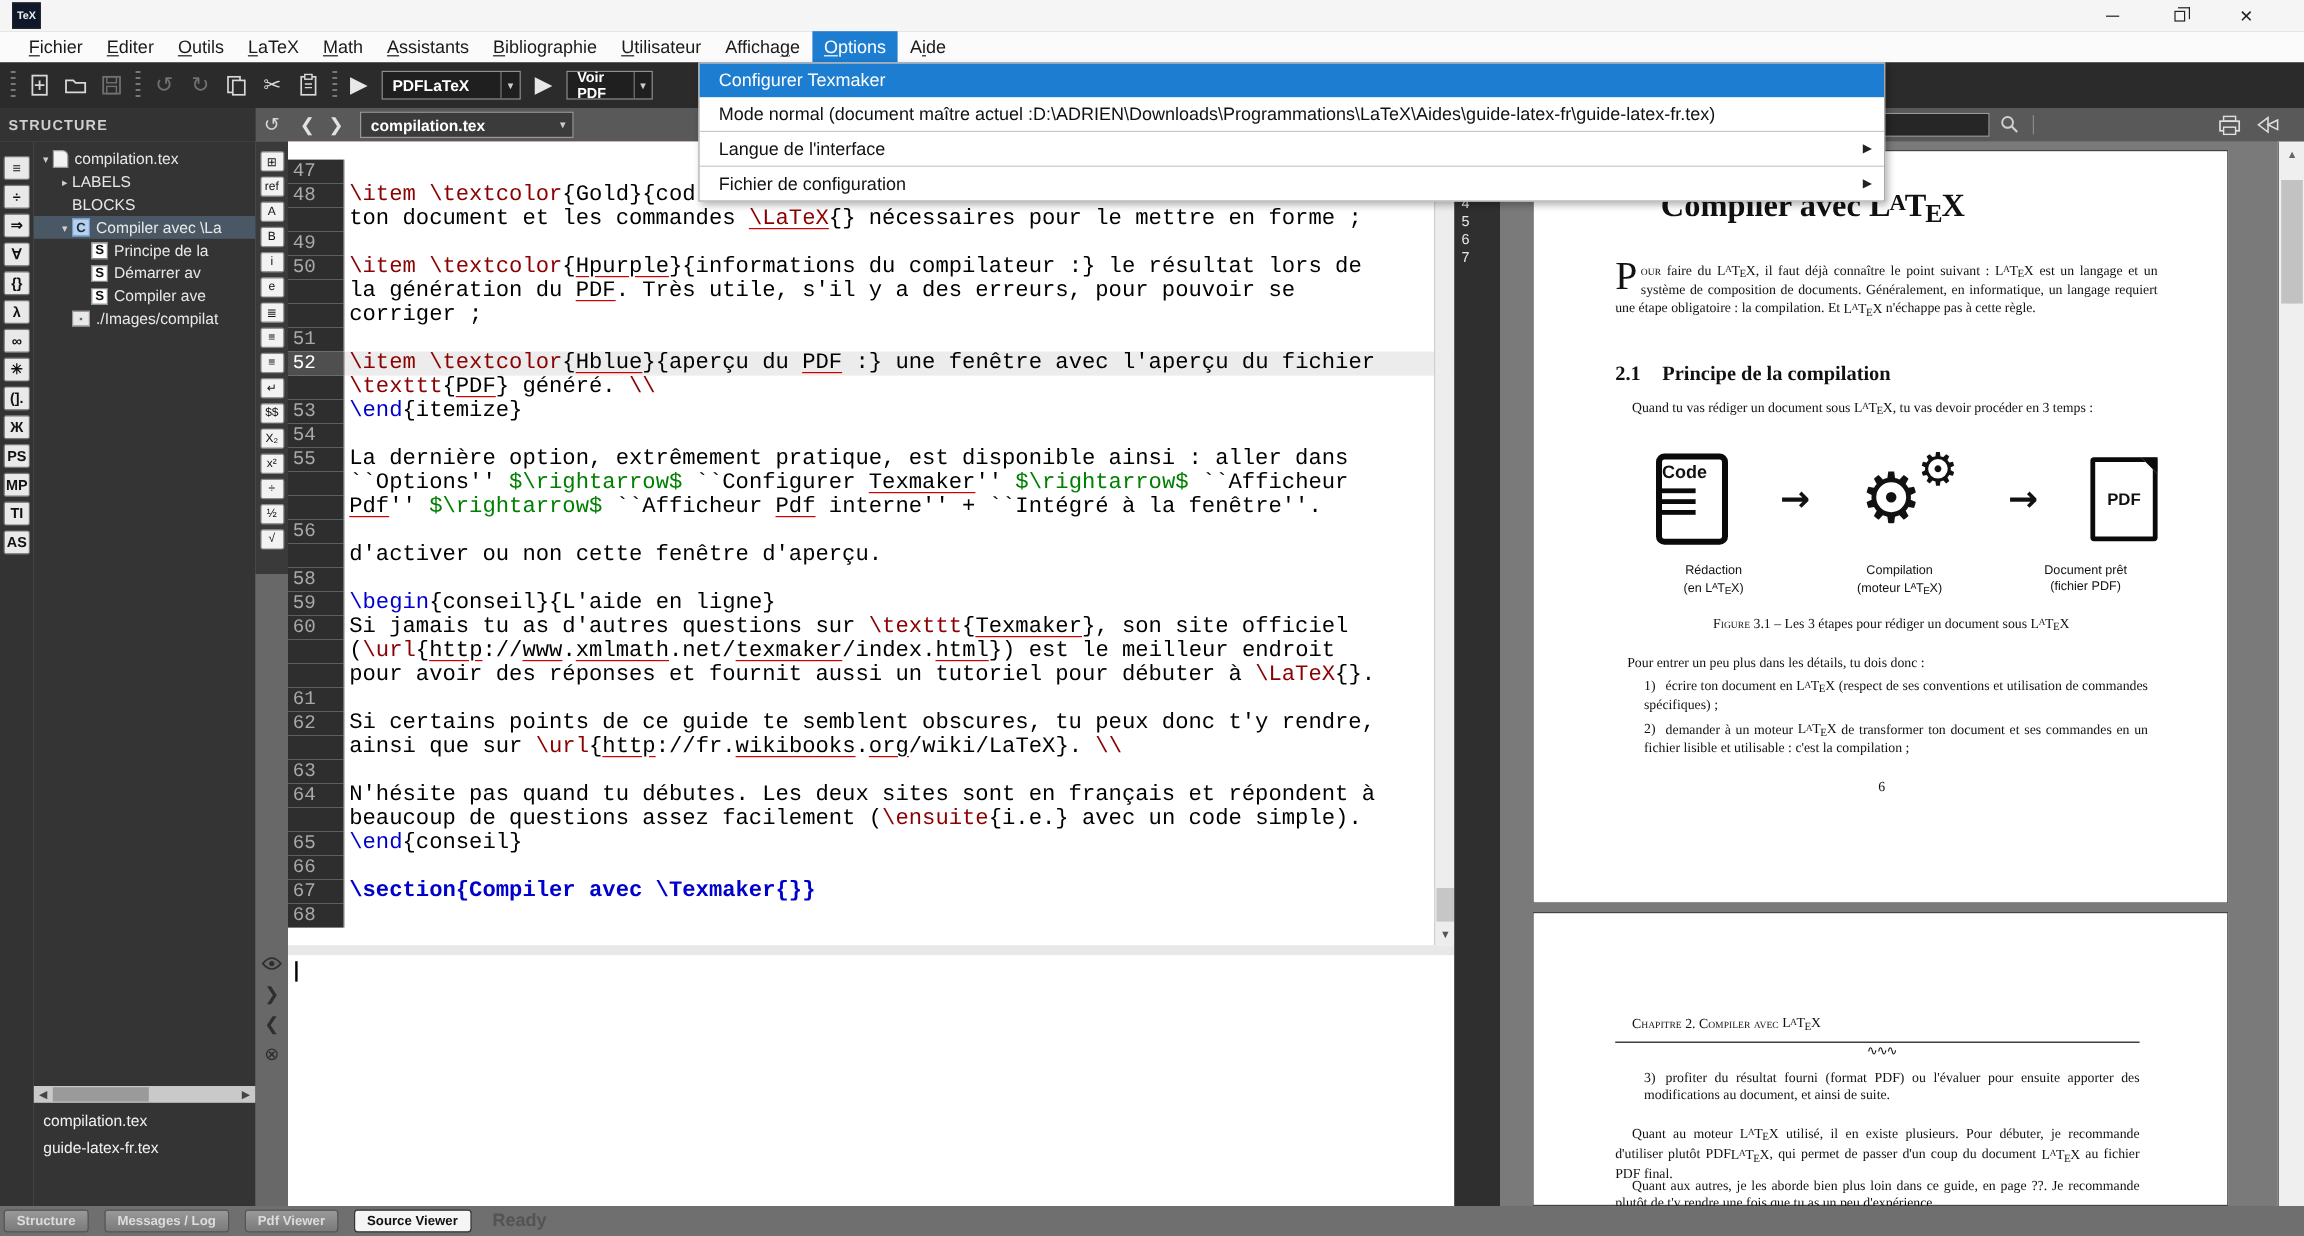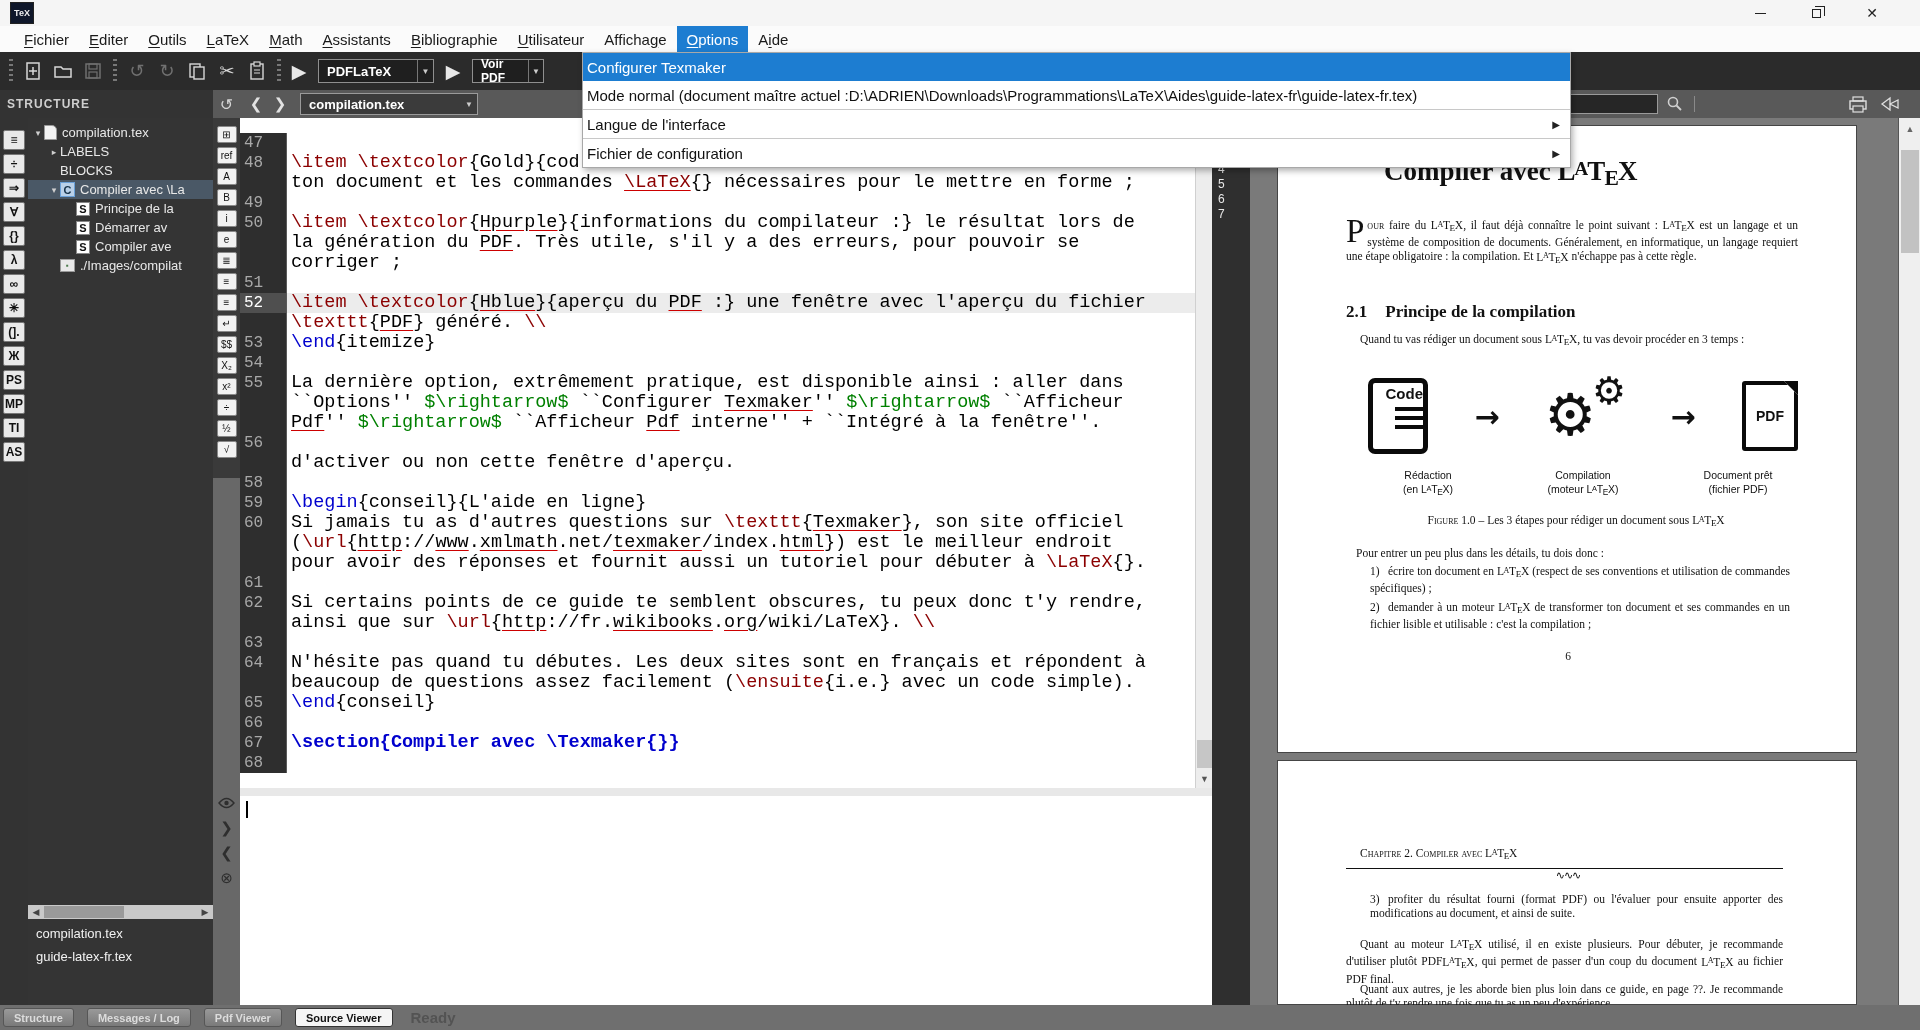--- a/index.html
+++ b/index.html
@@ -108,21 +108,21 @@
   .page2 { top:642px; height:245px; }
   .p-title { position:absolute; left:106px; top:30px; font-size:27px; font-weight:bold; }
   .p-intro { position:absolute; left:68px; top:92px; width:452px; font-size:11.5px; line-height:14px; text-align:justify; }
   .dropcap { float:left; font-size:33px; line-height:27px; padding-right:3px; }
   .sc { font-variant:small-caps; }
   .p-sec { position:absolute; left:68px; top:176px; font-size:17px; font-weight:bold; }
   .p-sec .secno { margin-right:18px; }
   .p-par1 { position:absolute; left:68px; top:206px; width:452px; font-size:11.5px; line-height:14px; }
   .p-par1 .ind { display:inline-block; width:14px; }
   .diagram { position:absolute; left:90px; top:252px; width:430px; display:flex; align-items:center; justify-content:space-between; }
-  .codedoc { width:60px; height:76px; border:5px solid #0a0a0a; border-radius:7px; display:flex; flex-direction:column; align-items:flex-end; padding-top:2px; }
+  .codedoc { width:60px; height:76px; border:5px solid #0a0a0a; border-radius:7px; display:flex; flex-direction:column; align-items:flex-start; padding-top:2px;margin-left:12px; }
   .codedoc .cl { font-size:15px; font-weight:bold; font-family:"Liberation Sans", sans-serif; }
   .codedoc .bar { width:28px; height:0; border-top:4px solid #0a0a0a; margin-top:5px; }
   .bigarrow { font-size:30px; font-weight:bold; font-family:"DejaVu Sans", sans-serif; }
   .gears { position:relative; width:78px; height:76px; }
   .gears .g1 { position:absolute; left:-2px; top:8px; font-size:58px; line-height:58px; font-family:"DejaVu Sans", sans-serif; }
   .gears .g2 { position:absolute; right:-2px; top:-6px; font-size:38px; line-height:38px; font-family:"DejaVu Sans", sans-serif; }
   .pdfdoc { position:relative; width:56px; height:70px; border:4px solid #0a0a0a; border-radius:3px; display:flex; align-items:center; justify-content:center; }
   .pdfdoc .fold { position:absolute; right:-4px; top:-4px; width:0; height:0; border-left:14px solid transparent; border-top:14px solid #fff; }
   .pdfdoc .fold::before { content:""; position:absolute; left:-14px; top:-14px; width:0; height:0; border-left:14px solid transparent; border-top:14px solid #0a0a0a; }
   .pdfdoc .pl { font-size:14px; font-weight:bold; font-family:"Liberation Sans", sans-serif; }
@@ -136,21 +136,21 @@
   .pnum { position:absolute; left:0; top:524px; width:580px; text-align:center; font-size:11.5px; }
   .p2-head { position:absolute; left:82px; top:86px; font-size:11.5px; }
   .p2-rule { position:absolute; left:68px; top:107px; width:437px; border-top:1.5px solid #111; }
   .p2-orn { position:absolute; left:0; top:108px; width:580px; text-align:center; font-size:11px; letter-spacing:-1px; }
   .p2-par { position:absolute; font-size:11.5px; line-height:14px; width:437px; text-align:justify; }
   .p2-par .ind { display:inline-block; width:14px; }
 
   
   .menupopup { position:absolute; left:582px; top:52px; width:989px; background:#fff; border:1px solid #a8a8a8;
                box-shadow:2px 3px 6px rgba(0,0,0,.3); z-index:50; }
-  .mp-item { height:28px; display:flex; align-items:center; padding-left:4px; font-size:15px; color:#111; position:relative; }
+  .mp-item { height:28px; display:flex; align-items:center; padding-left:16px; font-size:15px; color:#111; position:relative; }
   .mp-item.hl { background:#1d7dd1; color:#fff; }
   .mp-item .sub { position:absolute; right:10px; font-size:10px; color:#222; }
   .mp-sep { height:0; border-top:1px solid #c8c8c8; }
 
   
   .statusbar { position:absolute; left:0; top:1005px; width:1920px; height:25px; background:#6f6f6f; display:flex; align-items:center; padding-left:3px; }
   .sb-btn { height:19px; margin-right:13px; padding:0 10px; display:flex; align-items:center; font-size:11px; font-weight:bold; color:#dcdcdc;
             background:linear-gradient(#999, #7a7a7a); border:1px solid #565656; border-radius:3px; }
   .sb-btn.active { background:#f5f5f5; color:#111; border-color:#333; }
   .sb-ready { font-size:15px; font-weight:bold; color:#535353; margin-left:5px; }
@@ -546,21 +546,21 @@
             <span class="fold"></span>
               <span class="pl">PDF</span>
           </div>
         </div>
         <div class="dcaps">
           <div><span>Rédaction</span><br><span class="tex">(en <span class="lx">L<span style="font-size:70%;vertical-align:0.28em;margin:0 -0.05em">A</span>T<span style="font-size:80%;vertical-align:-0.22em;margin:0 -0.04em">E</span>X</span>)</span></div>
           <div><span>Compilation</span><br><span class="tex">(moteur <span class="lx">L<span style="font-size:70%;vertical-align:0.28em;margin:0 -0.05em">A</span>T<span style="font-size:80%;vertical-align:-0.22em;margin:0 -0.04em">E</span>X</span>)</span></div>
           <div><span>Document prêt</span><br><span class="tex">(fichier PDF)</span></div>
         </div>
         <div class="figcap">
-          <span class="sc">Figure 1.0</span><span class="tex"> – Les 3 étapes pour rédiger un document sous <span class="lx">L<span style="font-size:70%;vertical-align:0.28em;margin:0 -0.05em">A</span>T<span style="font-size:80%;vertical-align:-0.22em;margin:0 -0.04em">E</span>X</span></span>
+          <span class="sc">Figure 3.1</span><span class="tex"> – Les 3 étapes pour rédiger un document sous <span class="lx">L<span style="font-size:70%;vertical-align:0.28em;margin:0 -0.05em">A</span>T<span style="font-size:80%;vertical-align:-0.22em;margin:0 -0.04em">E</span>X</span></span>
         </div>
         <div class="p-par2">Pour entrer un peu plus dans les détails, tu dois donc :</div>
         <div class="p-item" style="left:92px; top:438px">
           <span class="no">1)</span><span class="tex">écrire ton document en <span class="lx">L<span style="font-size:70%;vertical-align:0.28em;margin:0 -0.05em">A</span>T<span style="font-size:80%;vertical-align:-0.22em;margin:0 -0.04em">E</span>X</span> (respect de ses conventions et utilisation de commandes spécifiques) ;</span>
         </div>
         <div class="p-item" style="left:92px; top:474px">
           <span class="no">2)</span><span class="tex">demander à un moteur <span class="lx">L<span style="font-size:70%;vertical-align:0.28em;margin:0 -0.05em">A</span>T<span style="font-size:80%;vertical-align:-0.22em;margin:0 -0.04em">E</span>X</span> de transformer ton document et ses commandes en un fichier lisible et utilisable : c'est la compilation ;</span>
         </div>
         <div class="pnum">6</div>
       </div>

